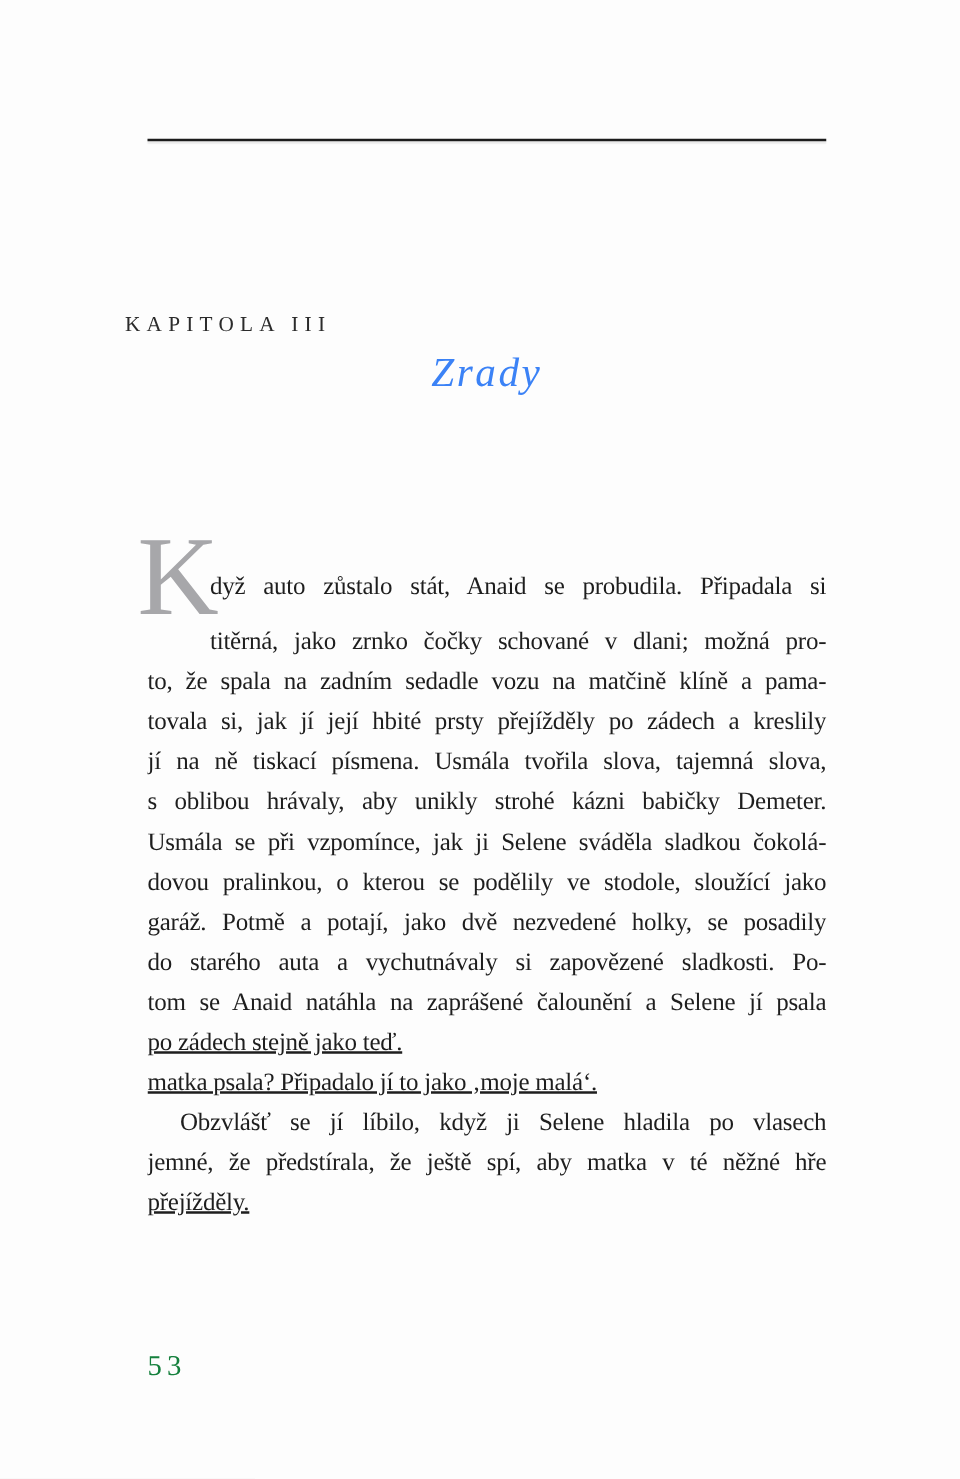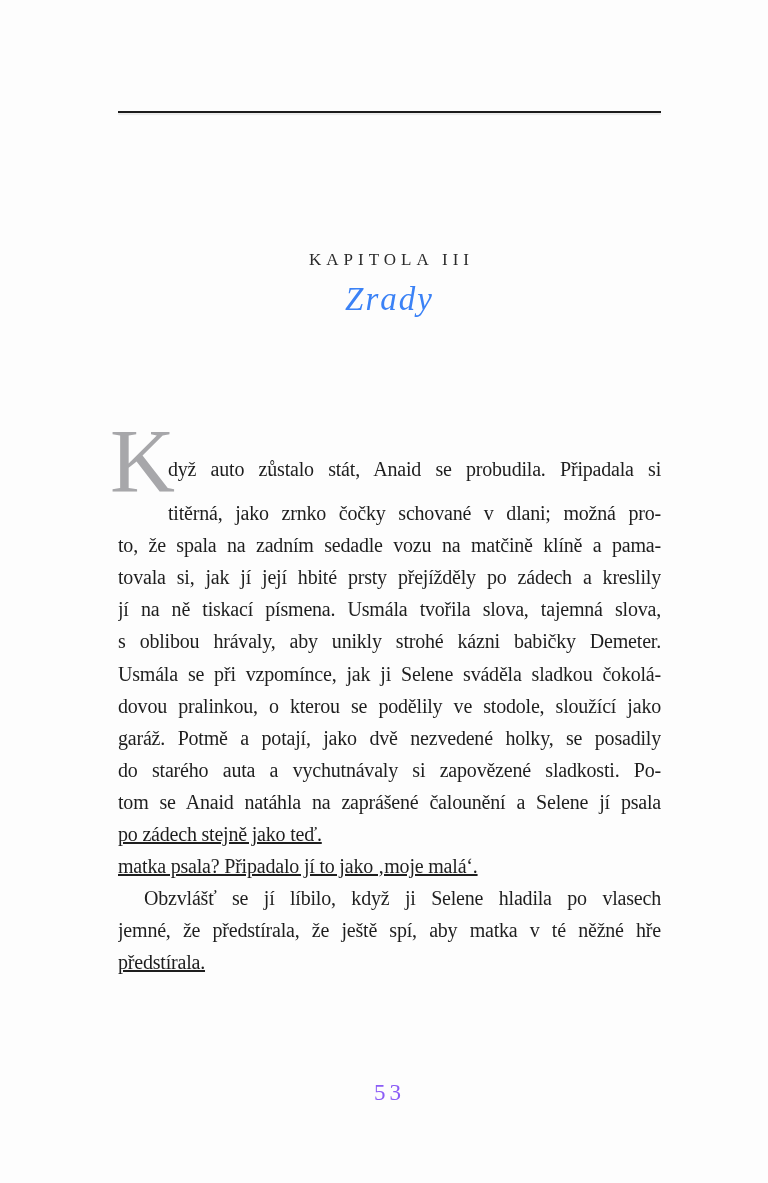--- a/index.html
+++ b/index.html
@@ -21,24 +21,24 @@
     left: 118px;
     top: 111px;
     width: 543px;
     height: 2px;
     background: #1c1c1c;
     box-shadow: 0 2px 1px rgba(0,0,0,0.08);
   }
 
   .chapter-label {
     position: absolute;
-    left: 120px;
+    left: 100px;
     top: 250px;
     width: 543px;
-    text-align: center;
+    text-align: left;
     font-size: 17px;
     letter-spacing: 5px;
     color: #2b2b2b;
   }
 
   .chapter-title {
     position: absolute;
     left: 118px;
     top: 281px;
     width: 543px;
@@ -81,24 +81,24 @@
     text-decoration: underline;
   }
   .line.dropcap-gap { padding-left: 50px; margin-top: 12px; }
   .line.indent { padding-left: 26px; }
 
   .page-number {
     position: absolute;
     left: 118px;
     top: 1080px;
     width: 543px;
-    text-align: center;
+    text-align: left;
     font-size: 23px;
     letter-spacing: 4px;
-    color: #8b5cf6;
+    color: #15803d;
   }
 </style>
 </head>
 <body>
 
 <div class="page">
 
   <div class="top-rule"></div>
 
   <div class="chapter-label">KAPITOLA III</div>
@@ -116,18 +116,18 @@
       <div class="line">s oblibou hrávaly, aby unikly strohé kázni babičky Demeter.</div>
       <div class="line">Usmála se při vzpomínce, jak ji Selene sváděla sladkou čokolá-</div>
       <div class="line">dovou pralinkou, o kterou se podělily ve stodole, sloužící jako</div>
       <div class="line">garáž. Potmě a potají, jako dvě nezvedené holky, se posadily</div>
       <div class="line">do starého auta a vychutnávaly si zapovězené sladkosti. Po-</div>
       <div class="line">tom se Anaid natáhla na zaprášené čalounění a Selene jí psala</div>
       <div class="line para-end">po zádech stejně jako teď.</div>
       <div class="line para-end">matka psala? Připadalo jí to jako ‚moje malá‘.</div>
       <div class="line indent">Obzvlášť se jí líbilo, když ji Selene hladila po vlasech</div>
       <div class="line">jemné, že předstírala, že ještě spí, aby matka v té něžné hře</div>
-      <div class="line para-end">předstírala.</div>
+      <div class="line para-end">přejížděly.</div>
     </div>
 
   <div class="page-number">53</div>
 
 </div>
 
 </body></html>

